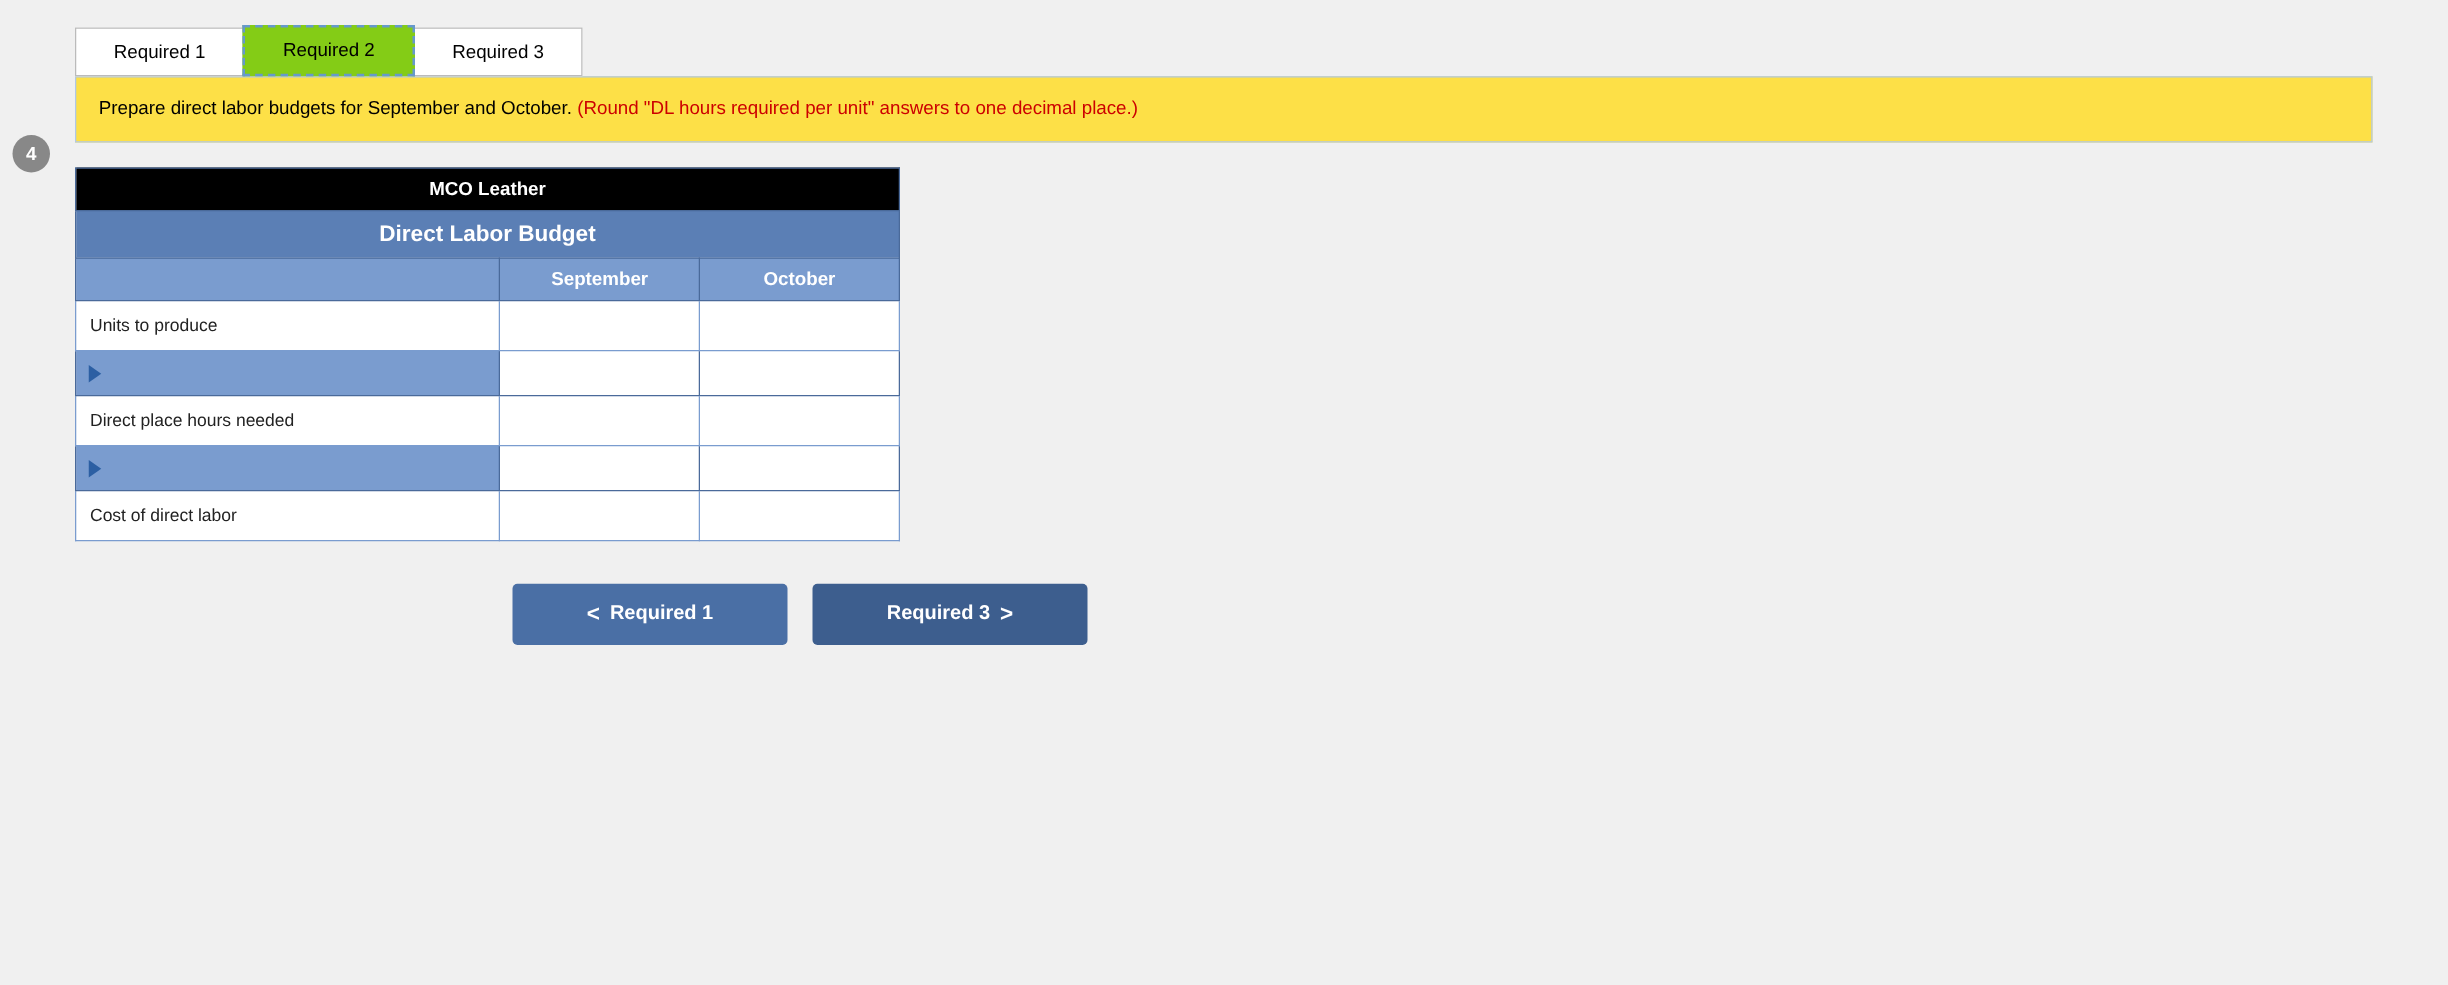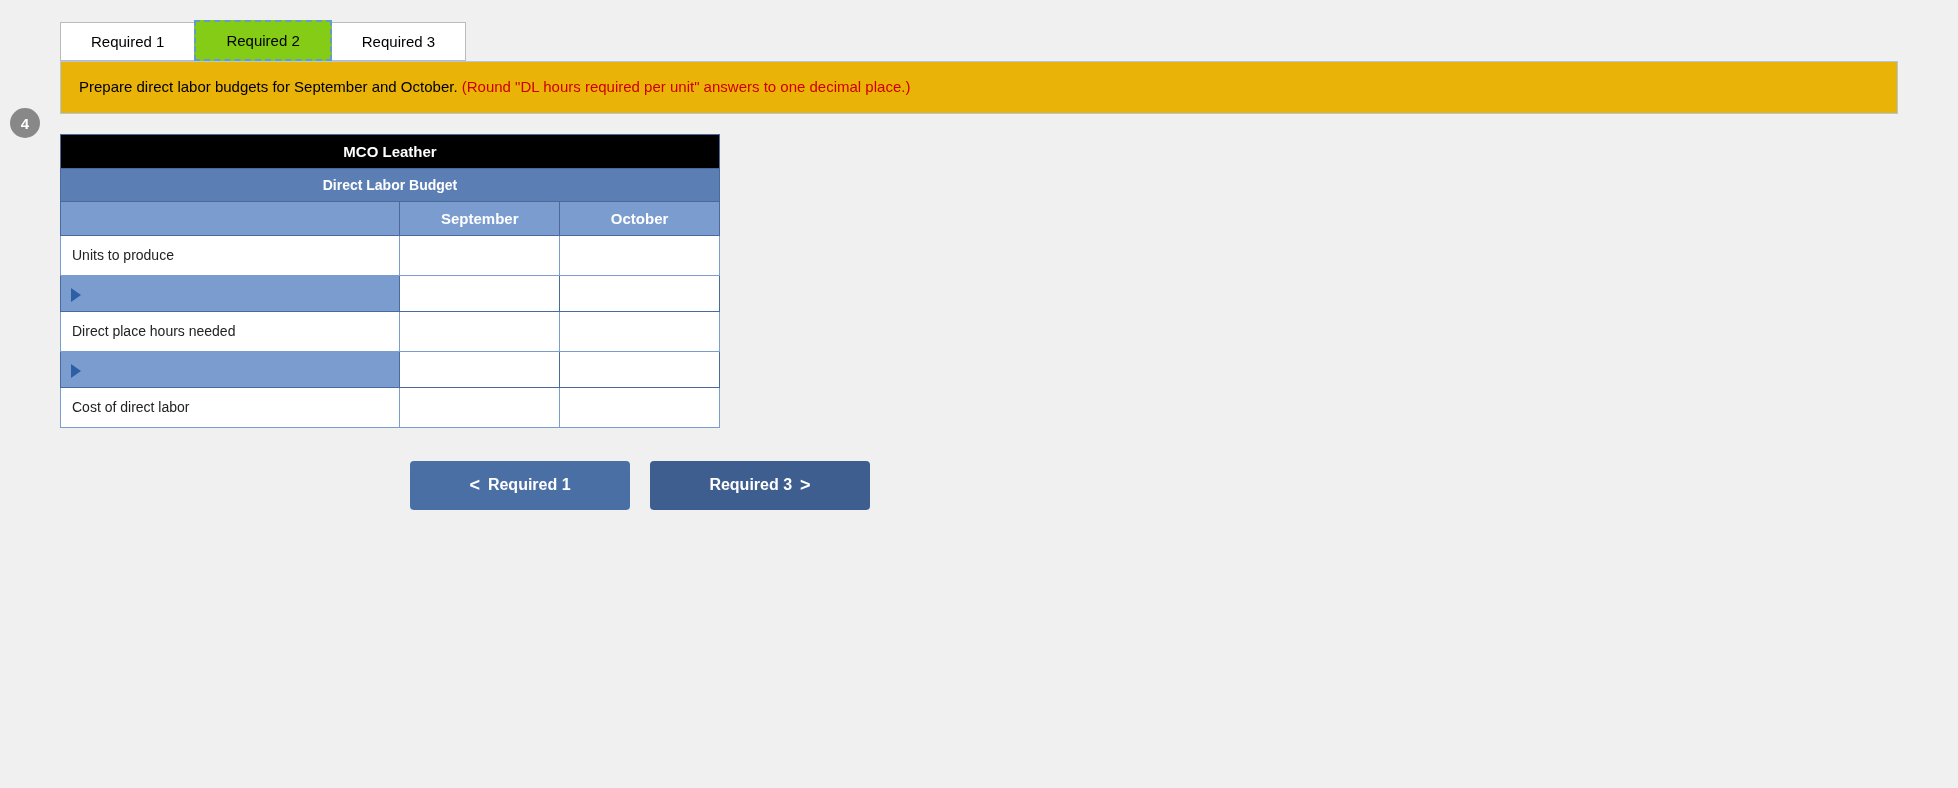--- a/index.html
+++ b/index.html
@@ -65,21 +65,21 @@
       color: #fff;
       display: flex;
       align-items: center;
       justify-content: center;
       font-size: 15px;
       font-weight: bold;
     }
 
     
     .instruction-bar {
-      background: #eab308;
+      background: #fde047;
       border: 1px solid #b0c8e8;
       padding: 14px 18px;
       font-size: 15px;
       margin-left: 60px;
       margin-right: 60px;
       margin-top: 0;
       line-height: 1.5;
     }
 
     .instruction-bar .black-text {
@@ -117,21 +117,21 @@
       font-size: 15px;
       border: 1px solid #4a6a9a;
     }
 
     .budget-table .header-row-2 td {
       background: #5b7fb5;
       color: #fff;
       font-weight: bold;
       text-align: center;
       padding: 8px 10px;
-      font-size: 14px;
+      font-size: 18px;
       border: 1px solid #4a6a9a;
     }
 
     .budget-table .col-headers td {
       background: #7a9ccf;
       color: #fff;
       font-weight: bold;
       text-align: center;
       padding: 8px 10px;
       font-size: 15px;

